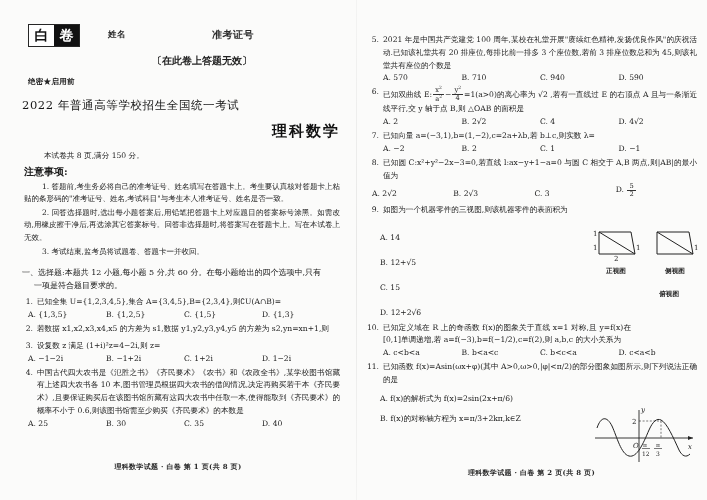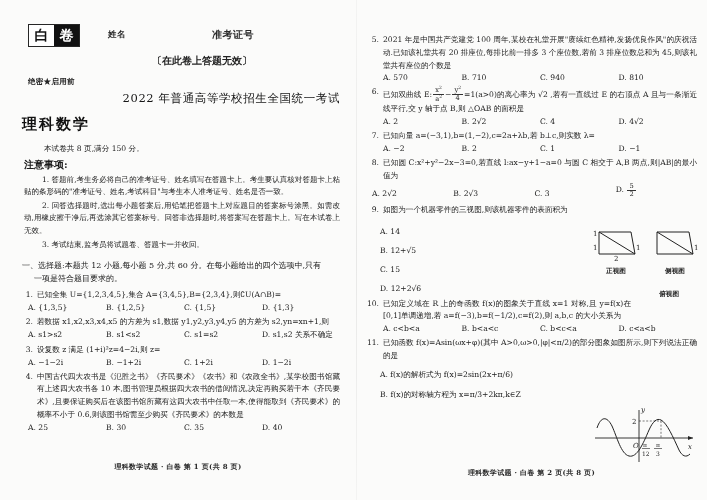--- a/index.html
+++ b/index.html
@@ -93,29 +93,29 @@
     color: #232323;
   }
   .secret {
     font-size: 7.5px;
     font-weight: bold;
     margin: 9px 0 0 6px;
     letter-spacing: .3px;
     color: #232323;
   }
   .doc-title {
-    text-align: right;
+    text-align: left;
     font-size: 11.5px;
-    margin: 4px 0 0 0;
+    margin: 11px 0 0 0;
     letter-spacing: .6px;
     font-family: "DejaVu Serif", "Liberation Serif", serif;
     color: #161616;
   }
   .subject {
-    text-align: left;
+    text-align: right;
     font-size: 15px;
     font-weight: bold;
     margin: 9px 0 0 0;
     letter-spacing: 2px;
     font-family: "DejaVu Sans", "Liberation Sans", sans-serif;
     color: #111;
   }
   .meta-line {
     font-size: 7.6px;
     margin: 10px 0 0 22px;
@@ -165,21 +165,21 @@
 
   .opts {
     display: flex;
     margin-top: 1px;
     font-size: 7.6px;
   }
   .opts .opt { flex: 1; white-space: nowrap; }
   .opts.indent { padding-left: 6px; }
   .opts-stack .opt {
     display: block;
-    margin-top: 10px;
+    margin-top: 16px;
     padding-left: 14px;
     font-size: 7.6px;
   }
 
   
   .frac {
     display: inline-flex;
     flex-direction: column;
     vertical-align: middle;
     text-align: center;
@@ -278,26 +278,20 @@
       <span class="opt">A. {1,3,5}</span>
       <span class="opt">B. {1,2,5}</span>
       <span class="opt">C. {1,5}</span>
       <span class="opt">D. {1,3}</span>
     </div>
 
     <div class="q">
       <div class="q-num">2.</div>
       <div class="q-body">若数据 x1,x2,x3,x4,x5 的方差为 s1,数据 y1,y2,y3,y4,y5 的方差为 s2,yn=xn+1,则</div>
     </div>
-    <div class="opts indent">
-      <span class="opt">A. s1&gt;s2</span>
-      <span class="opt">B. s1&lt;s2</span>
-      <span class="opt">C. s1=s2</span>
-      <span class="opt">D. s1,s2 关系不确定</span>
-    </div>
 
     <div class="q">
       <div class="q-num">3.</div>
       <div class="q-body">设复数 z 满足 (1+i)²z=4−2i,则 z=</div>
     </div>
     <div class="opts indent">
       <span class="opt">A. −1−2i</span>
       <span class="opt">B. −1+2i</span>
       <span class="opt">C. 1+2i</span>
       <span class="opt">D. 1−2i</span>
@@ -322,21 +316,21 @@
   <div class="page page-right">
 
     <div class="q q-right" style="margin-top:12px;">
       <div class="q-num">5.</div>
       <div class="q-body">2021 年是中国共产党建党 100 周年,某校在礼堂开展"赓续红色精神,发扬优良作风"的庆祝活动.已知该礼堂共有 20 排座位,每排比前一排多 3 个座位数,若前 3 排座位数总和为 45,则该礼堂共有座位的个数是</div>
     </div>
     <div class="opts" style="padding-left:17px;">
       <span class="opt">A. 570</span>
       <span class="opt">B. 710</span>
       <span class="opt">C. 940</span>
-      <span class="opt">D. 810</span>
+      <span class="opt">D. 590</span>
     </div>
 
     <div class="q q-right">
       <div class="q-num">6.</div>
       <div class="q-body"><span>已知双曲线 E:</span><span class="frac">
             <span class="num">x<sup>2</sup></span>
             <span class="den">a<sup>2</sup></span>
           </span>−<span class="frac">
             <span class="num">y<sup>2</sup></span>
             <span class="den">4</span>

